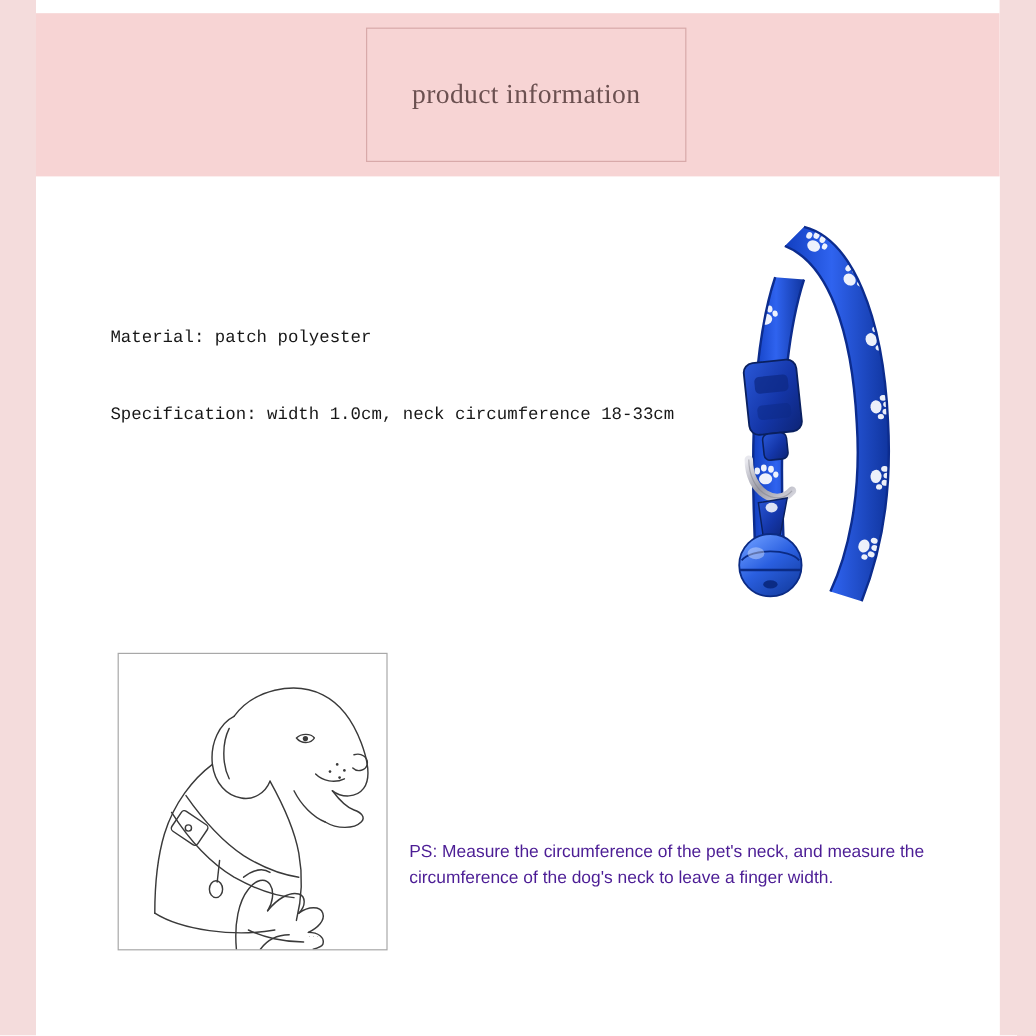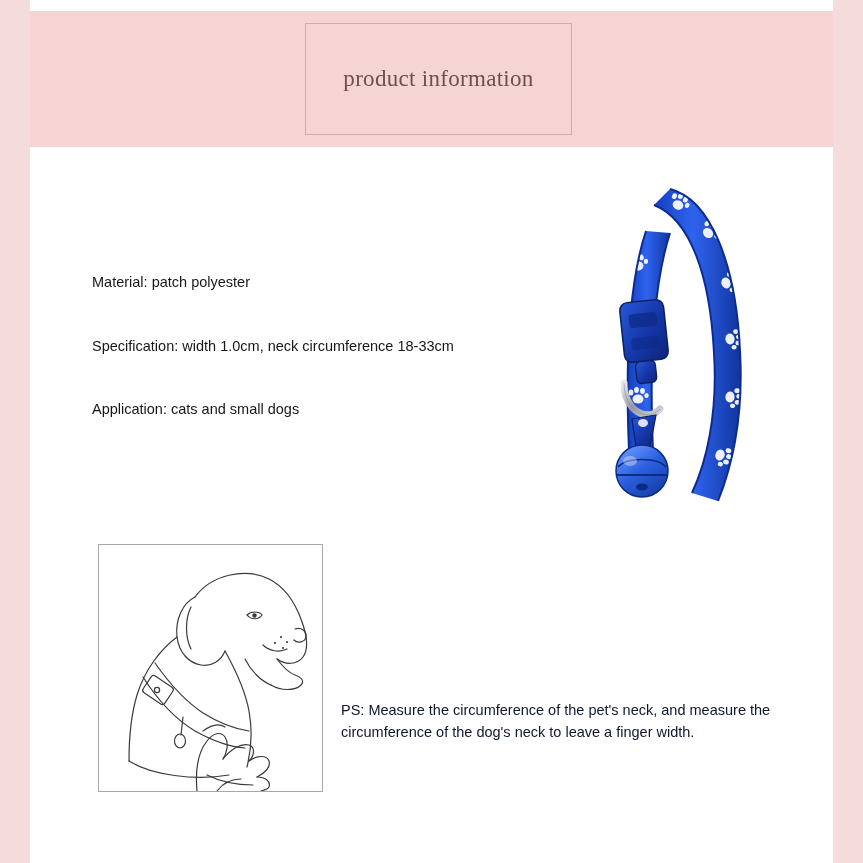--- a/index.html
+++ b/index.html
@@ -72,20 +72,21 @@
     font-family: "Liberation Serif", serif;
     letter-spacing: 0.3px;
   }
 
   
   .specs {
     position: absolute;
     left: 62px;
     top: 262px;
     width: 470px;
+    font-family: Liberation Mono, monospace;
   }
   .spec-line {
     font-size: 14.5px;
     color: #171717;
     margin-bottom: 44px;
     line-height: 1.35;
     white-space: nowrap;
   }
   .spec-line:last-child { margin-bottom: 0; }
 
@@ -142,21 +143,21 @@
 
   
   .ps-block {
     position: absolute;
     left: 311px;
     top: 689px;
     width: 450px;
   }
   .ps-text {
     font-size: 14.5px;
-    color: #0f172a;
+    color: #4c1d95;
     line-height: 1.5;
   }
   .ps-note {
     font-size: 14.5px;
     color: #171717;
     margin-top: 23px;
   }
 </style>
 </head>
 <body>
@@ -169,21 +170,20 @@
   <div class="sheet">
 
     <div class="banner">
       <div class="banner-box"></div>
       <div class="banner-title">product information</div>
     </div>
 
     <div class="specs">
       <div class="spec-line">Material: patch polyester</div>
       <div class="spec-line">Specification: width 1.0cm, neck circumference 18-33cm</div>
-      <div class="spec-line">Application: cats and small dogs</div>
     </div>
 
     <div class="photo-frame">
       <div class="corner corner-r"></div>
       <div class="corner corner-tr"></div>
       <div class="corner corner-br"></div>
     </div>
 
     <svg class="collar" viewBox="0 0 230 360">
       <defs>

